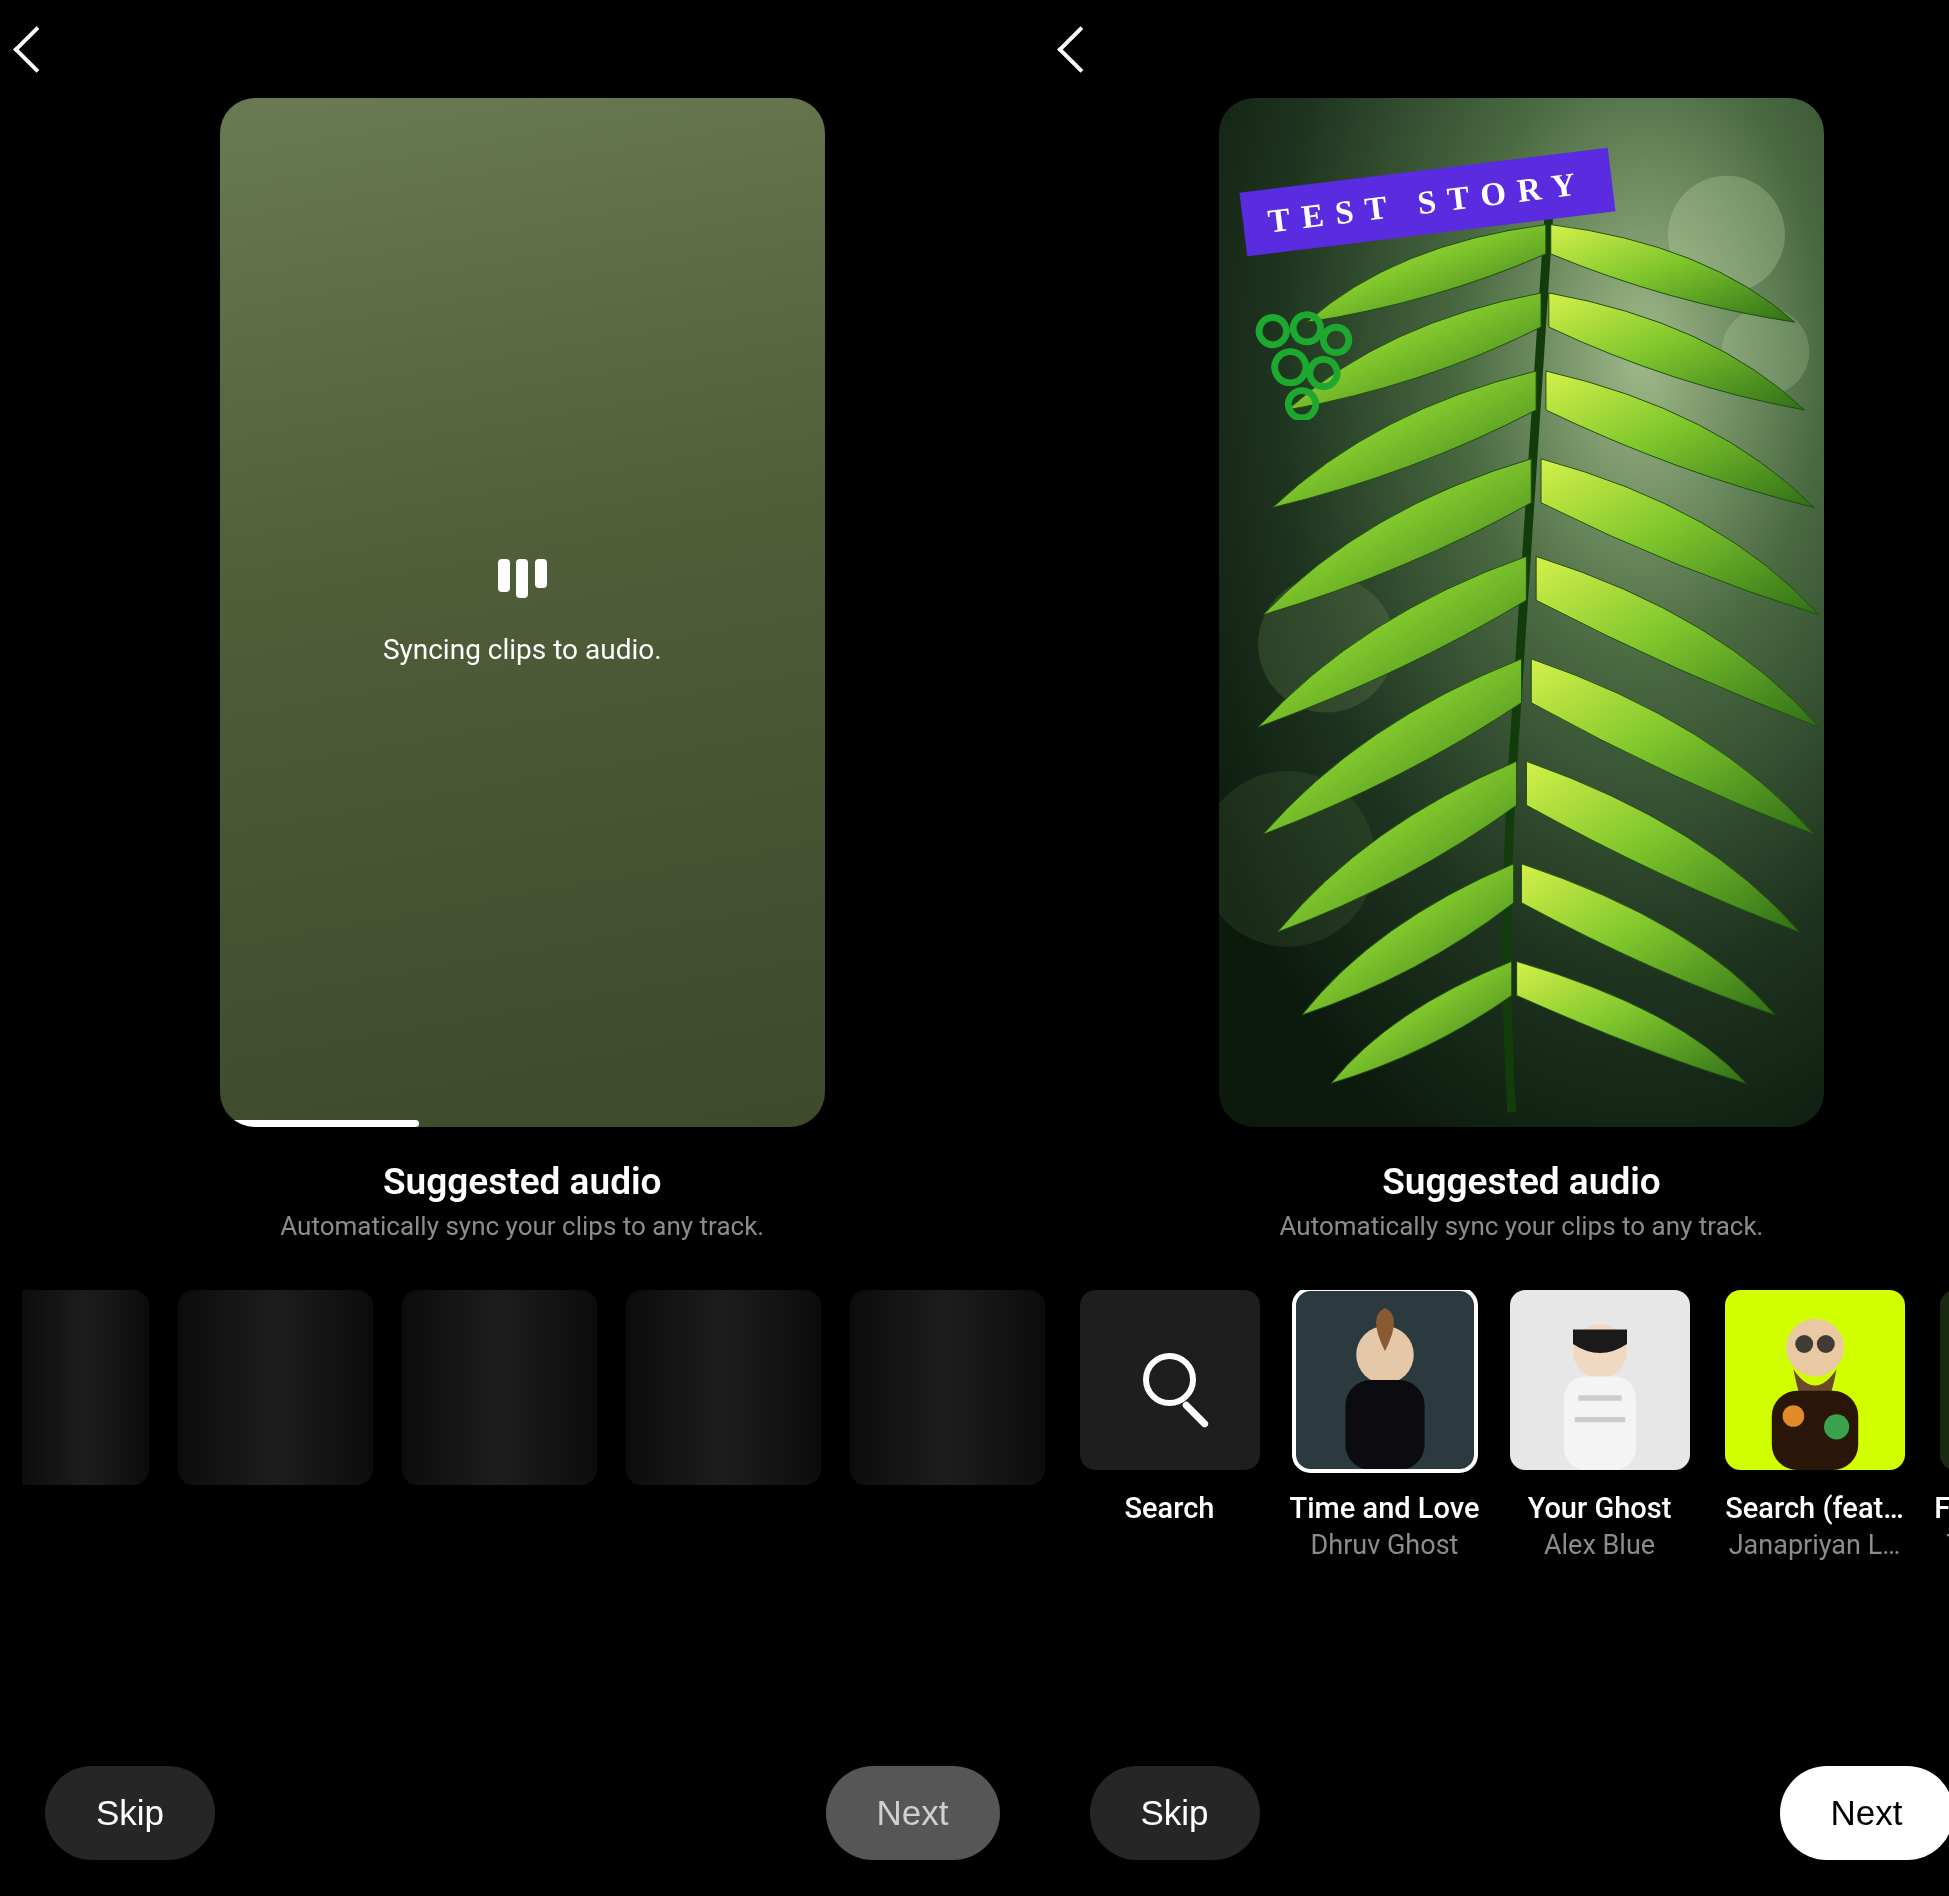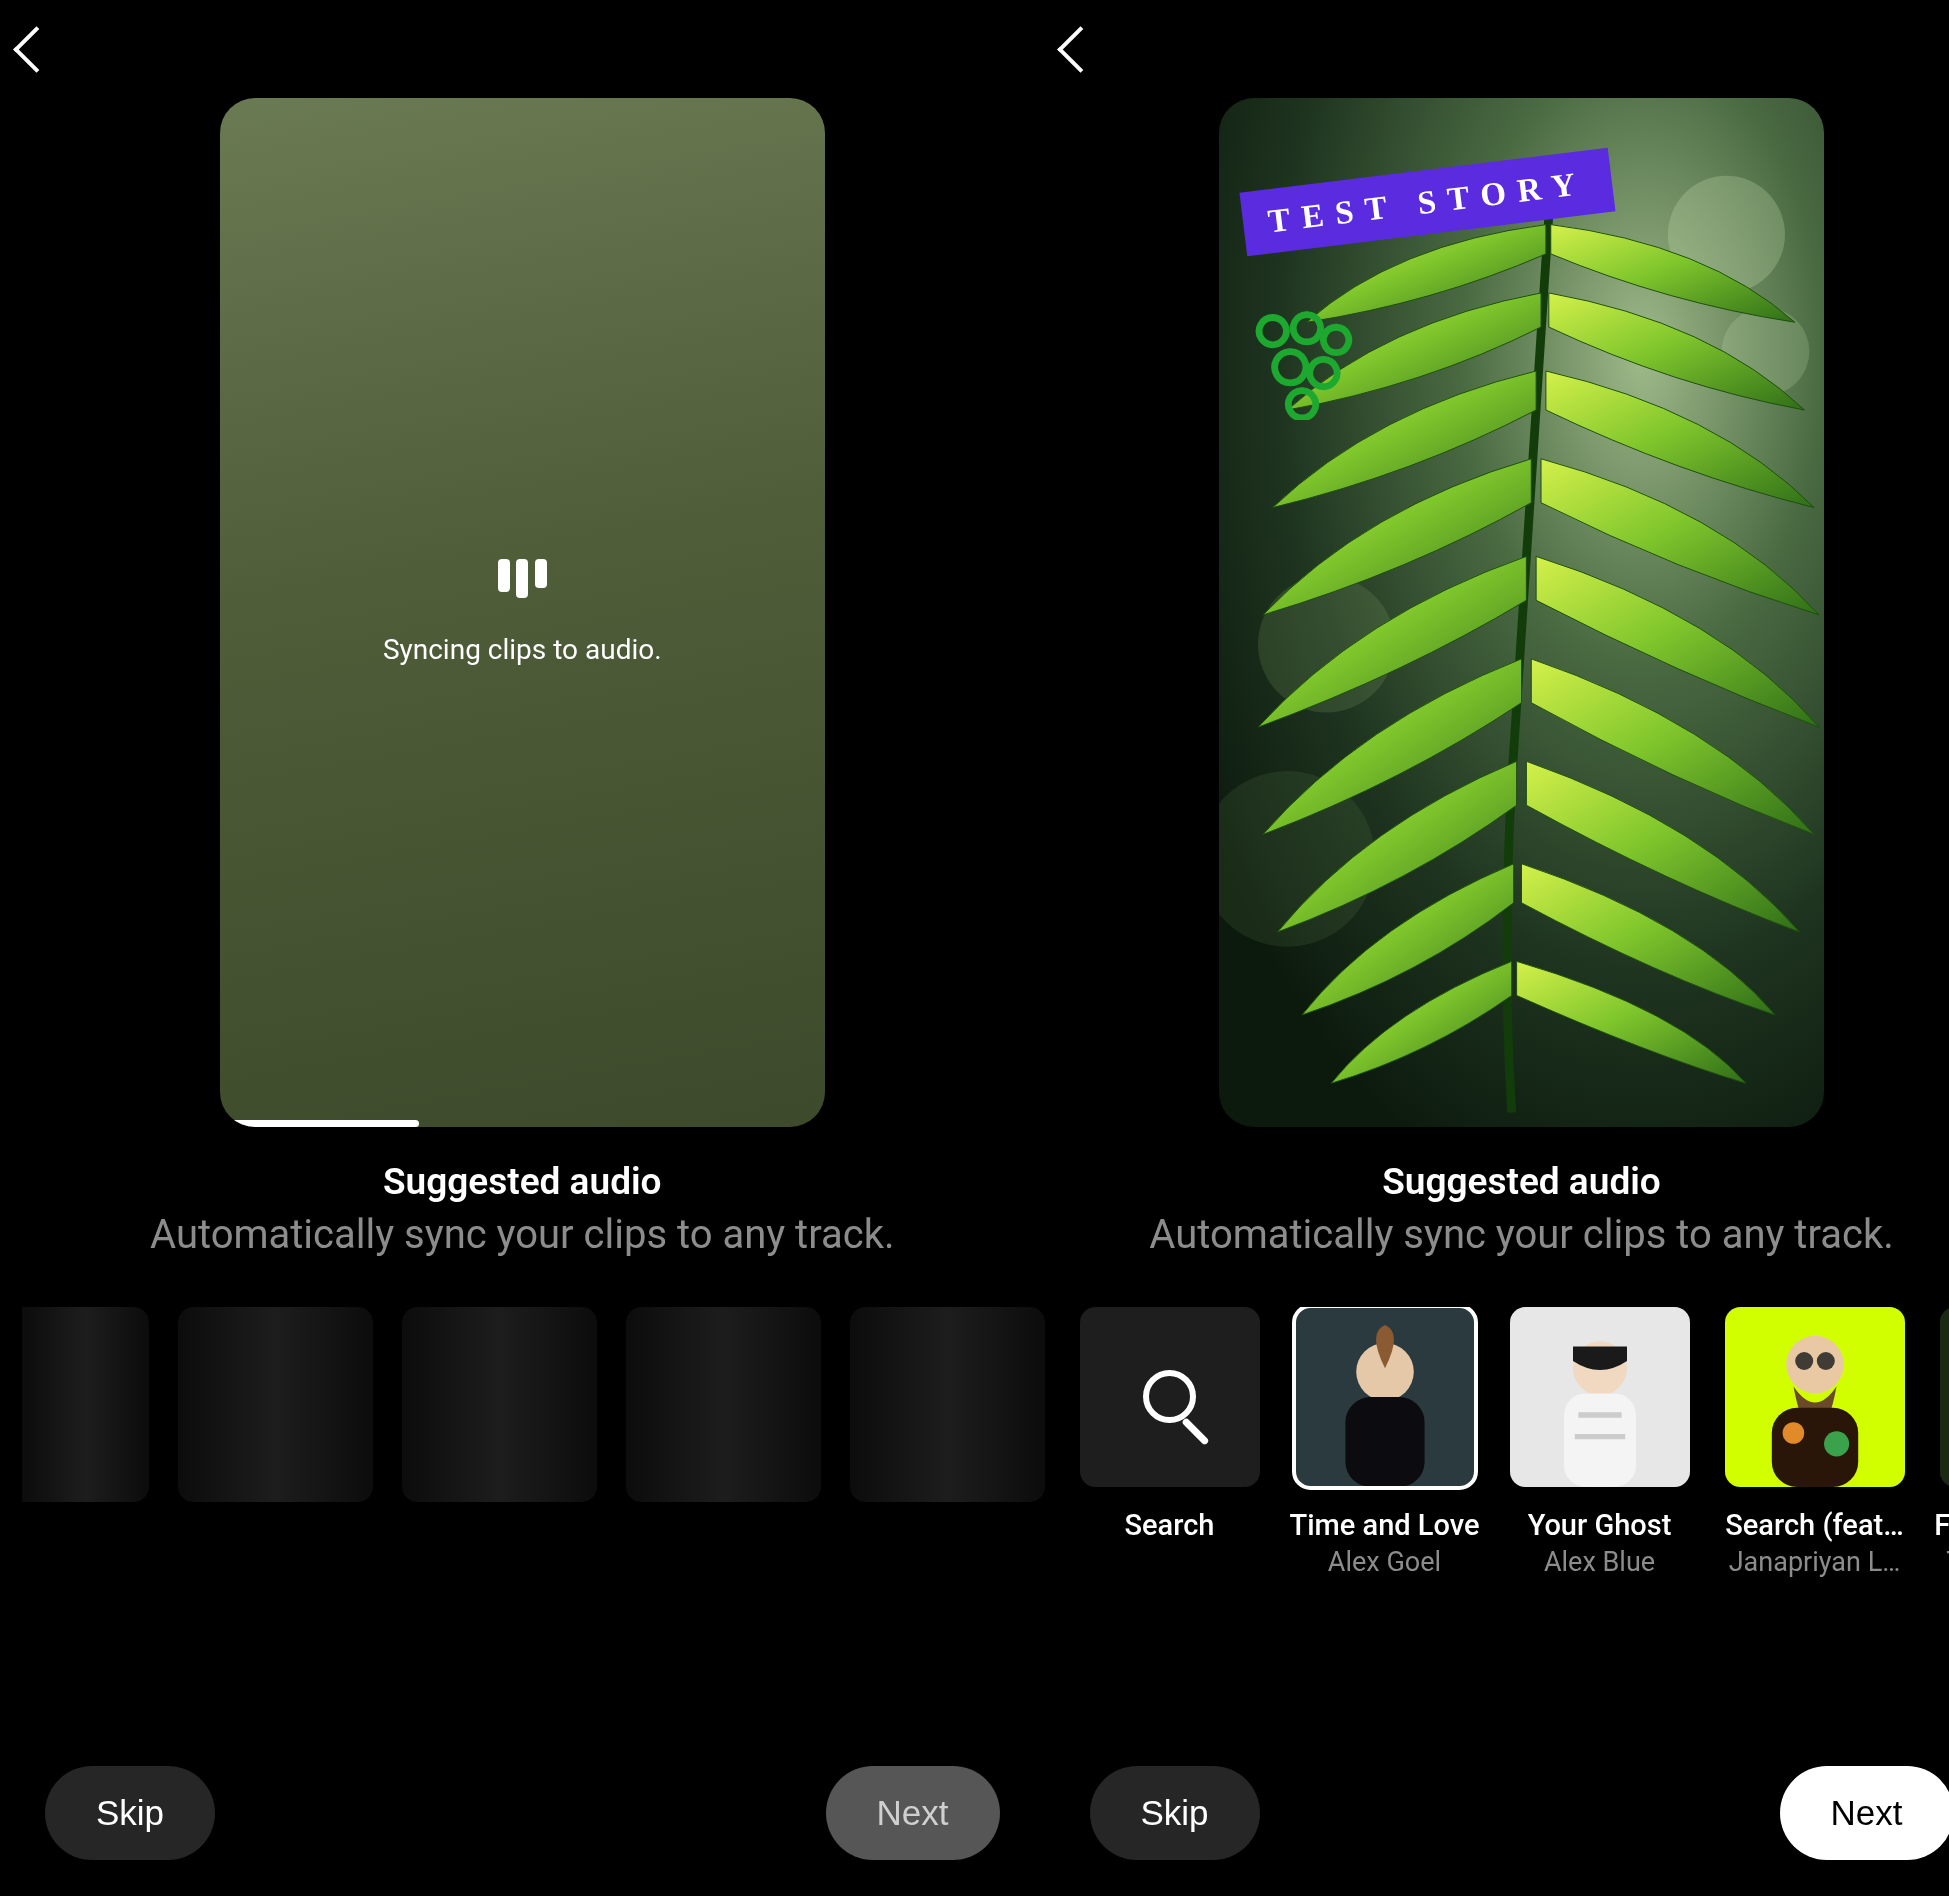--- a/index.html
+++ b/index.html
@@ -16,21 +16,21 @@
   .syncbars span { width:11.7px; background:#fff; border-radius:3.9px; display:block; }
   .syncbars span:nth-child(1){height:33px;}
   .syncbars span:nth-child(2){height:39px;}
   .syncbars span:nth-child(3){height:29px;}
   .sync-text { color:#fff; font-size:28px; font-weight:400; }
   .progress-line { position:absolute; left:0; bottom:0; height:6.8px; width:33%; background:#fff; border-radius:3.9px; }
   .preview-right-svg { width:100%; height:100%; display:block; }
   .sticker-label { position:absolute; top:72px; left:23.4px; background:#5b2be0; color:#fff; padding:13.7px 25px; font-size:33px; letter-spacing:11.7px; font-weight:600; transform:rotate(-7deg); font-family: "Times New Roman", serif; }
   .section-head { text-align:center; margin-top:33px; }
   .section-title { color:#fff; font-size:37px; font-weight:600; }
-  .section-sub { color:#8c8c8c; font-size:40px; margin-top:7.8px; }
+  .section-sub { color:#8c8c8c; font-size:26px; margin-top:7.8px; }
   .track-row { margin-top:49px; display:flex; gap:35px; padding-left:35px; overflow:hidden; }
   .track-row.skeleton { gap:29px; padding-left:21.5px; }
   .skeleton-tile { width:195px; height:195px; border-radius:15.6px; background:linear-gradient(90deg,#0c0c0c 0%,#1d1d1d 50%,#0c0c0c 100%); flex-shrink:0; }
   .skeleton-tile:first-child{ width:127px; border-top-left-radius:0; border-bottom-left-radius:0;}
   .track-item { display:flex; flex-direction:column; align-items:center; flex-shrink:0; width:180px; }
   .track-thumb { width:180px; height:180px; border-radius:15.6px; background:#222; overflow:hidden; position:relative; }
   .track-thumb.selected { outline:4.9px solid #fff; outline-offset:-1px; }
   .track-thumb svg { width:100%; height:100%; display:block; }
   .track-title { color:#fff; font-size:29px; font-weight:500; margin-top:21.5px; white-space:nowrap; overflow:hidden; text-overflow:ellipsis; max-width:195px; text-align:center; }
   .track-artist { color:#8c8c8c; font-size:27px; margin-top:3.9px; white-space:nowrap; overflow:hidden; text-overflow:ellipsis; max-width:195px; text-align:center;}
@@ -168,21 +168,21 @@
       <div class="track-item">
         <div class="track-thumb selected">
           <svg viewBox="0 0 100 100">
               <rect width="100" height="100" fill="#2b3a3f"></rect>
               <circle cx="50" cy="36" r="16" fill="#e4c8a8"></circle>
               <path d="M50 34 q-10 -20 0 -24 q10 4 0 24" fill="#8a5a32"></path>
               <rect x="28" y="50" width="44" height="50" rx="14" fill="#0c0c10"></rect>
             </svg>
         </div>
         <div class="track-title">Time and Love</div>
-        <div class="track-artist">Alex Goel</div>
+        <div class="track-artist">Dhruv Ghost</div>
       </div>
 
       <div class="track-item">
         <div class="track-thumb">
           <svg viewBox="0 0 100 100">
               <rect width="100" height="100" fill="#e7e7e7"></rect>
               <circle cx="50" cy="34" r="15" fill="#f0d9c0"></circle>
               <path d="M35 22 h30 v8 q-15 10 -30 0 z" fill="#1a1a1a"></path>
               <rect x="30" y="48" width="40" height="52" rx="12" fill="#f4f4f4"></rect>
               <path d="M38 60 l24 0 M36 72 l28 0" stroke="#cccccc" stroke-width="3"></path>

